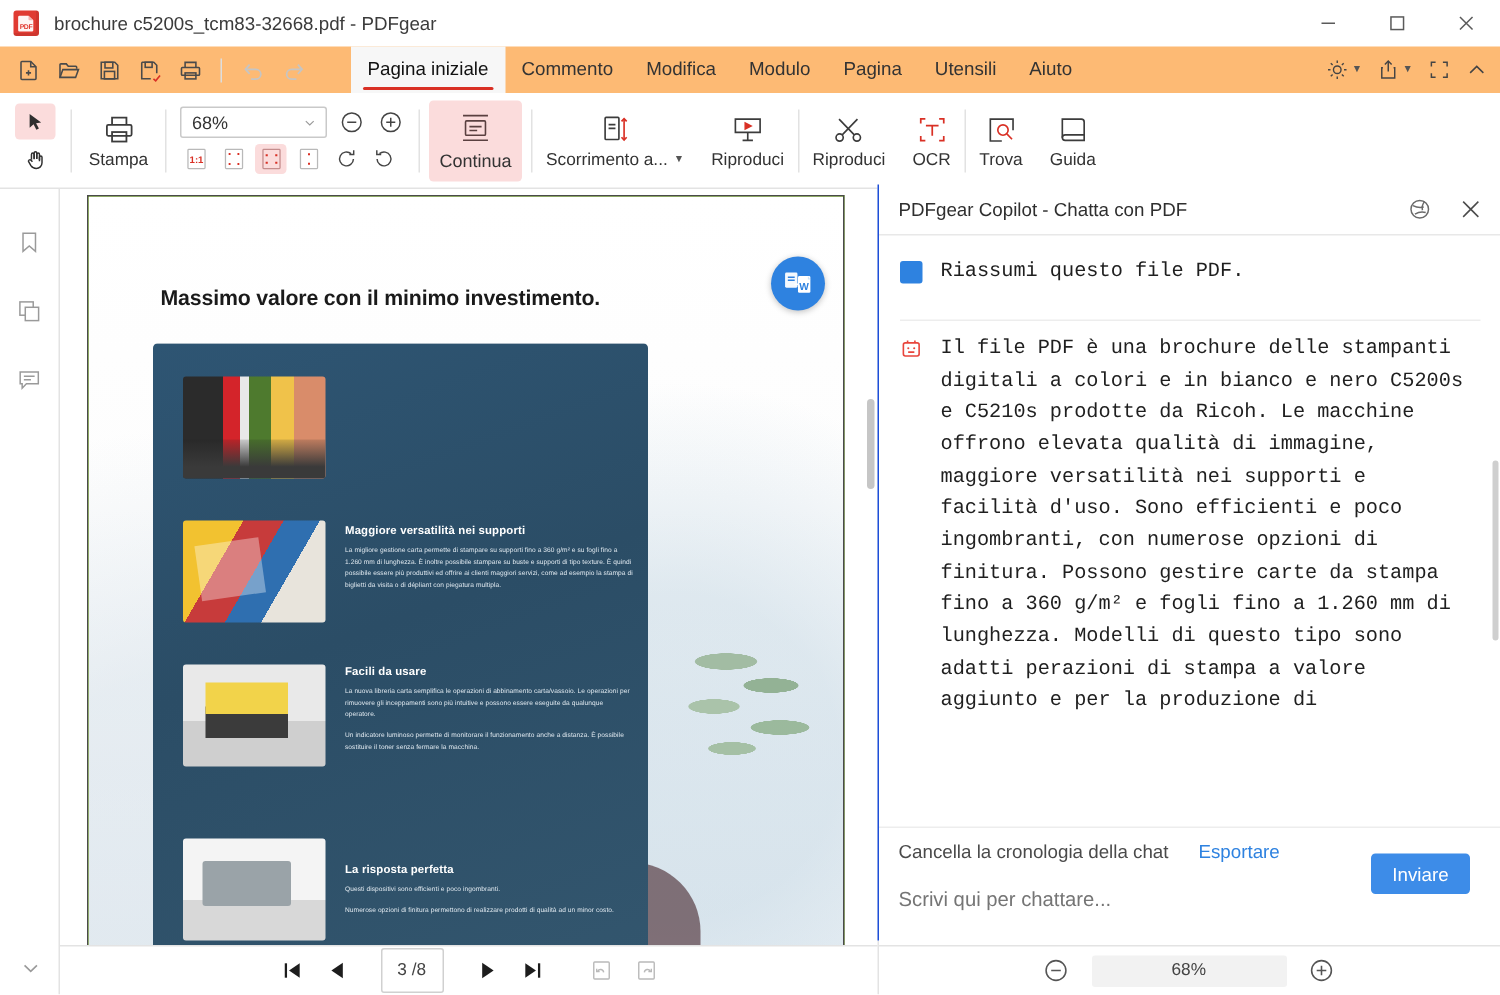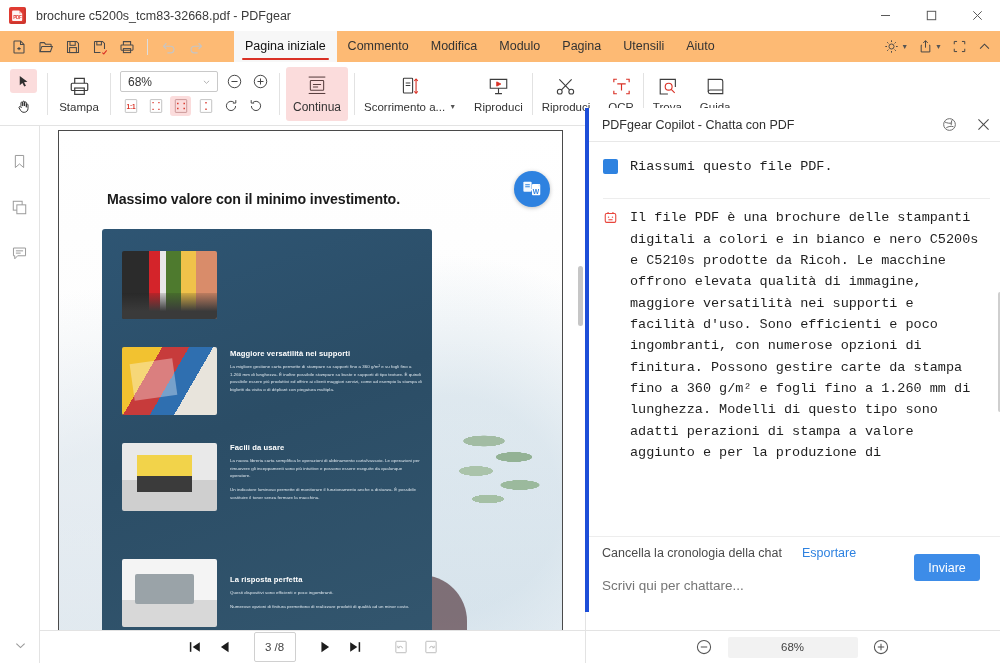--- a/index.html
+++ b/index.html
@@ -267,22 +267,22 @@
     display:flex; align-items:center; justify-content:center; gap:14px;
   }
   .zoom-field {
     width:130px; height:21px; background:#f2f2f2; border-radius:2px;
     display:flex; align-items:center; justify-content:center;
     font-size:11.5px; color:#444;
   }
 
   
   .copilot {
-    position:absolute; left:585px; top:108px; width:415px; height:504px;
-    background:#fff; border-left:4px solid #1d4ed8;
+    position:absolute; left:585px; top:123px; width:415px; height:504px;
+    background:#fff; border-left:1px solid #1d4ed8;
   }
   .cp-header {
     position:absolute; left:0; top:0; width:415px; height:34px;
     display:flex; align-items:center; border-bottom:1px solid #e8e8e8;
   }
   .cp-title { margin-left:13px; font-size:12.5px; color:#2f2f2f; }
   .cp-hdr-right { position:absolute; right:8px; display:flex; align-items:center; gap:8px; }
   .cp-icon-btn {
     width:26px; height:26px; display:flex; align-items:center; justify-content:center;
     color:#555; border-radius:3px;

